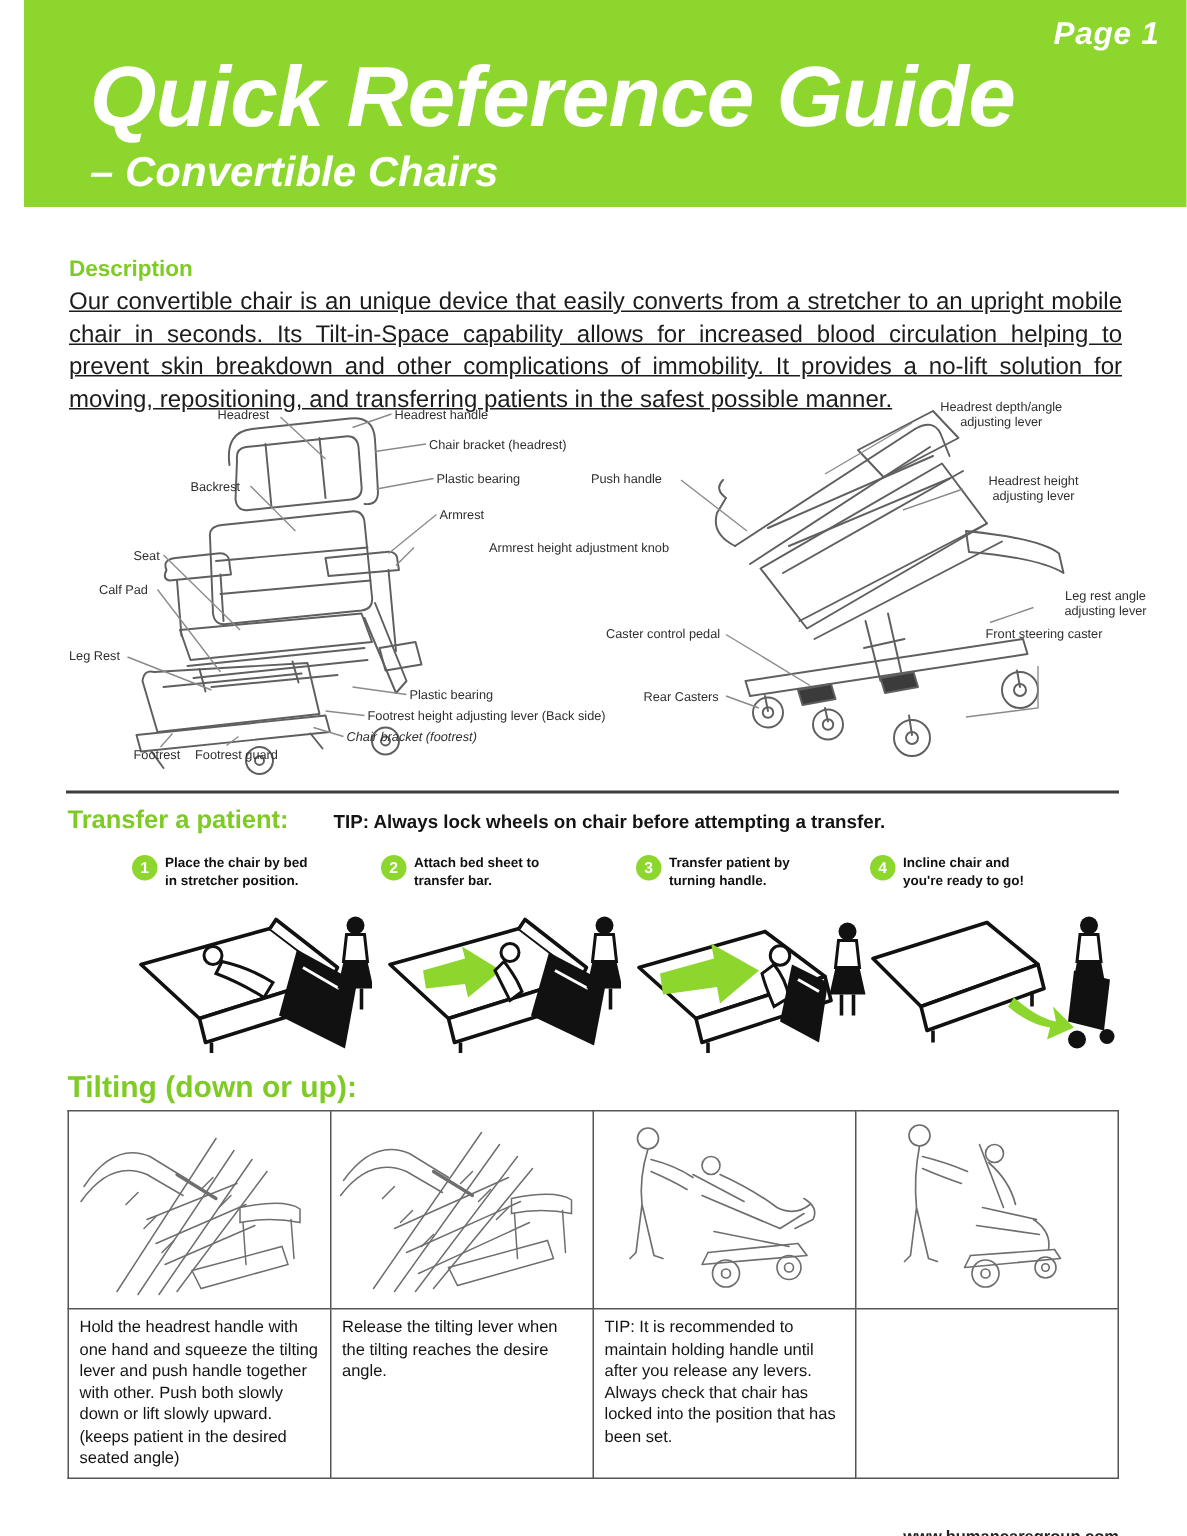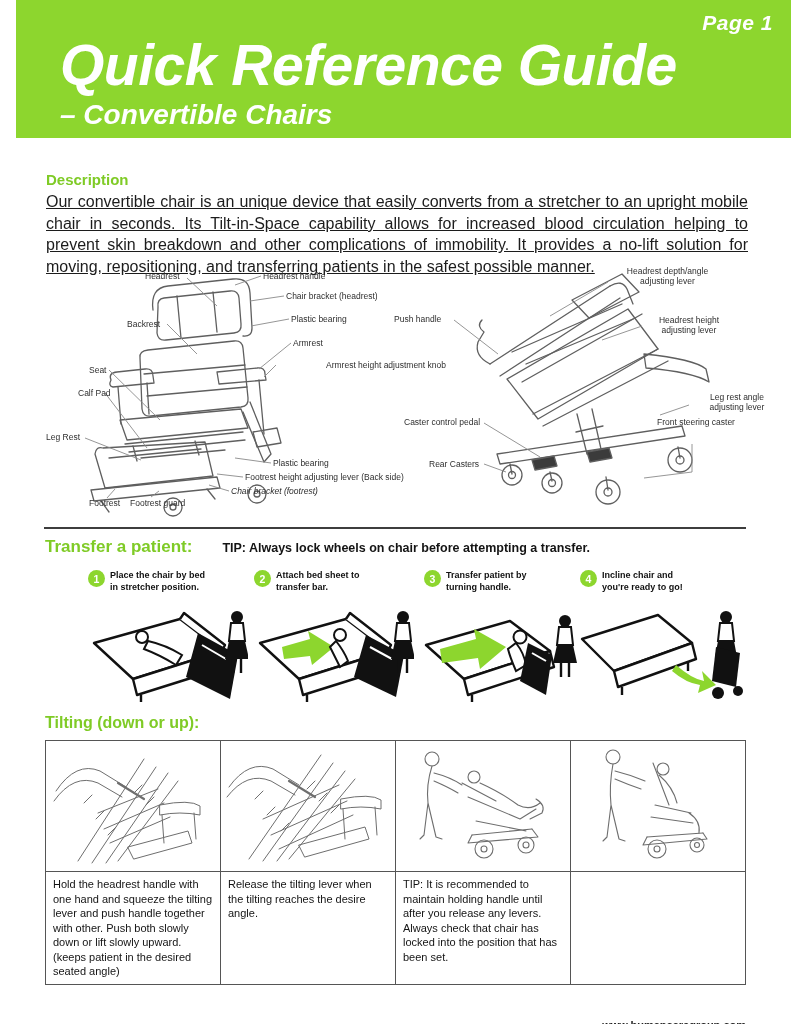--- a/index.html
+++ b/index.html
@@ -38,21 +38,21 @@
   .transfer-title{color:var(--green-head);font-size:17px;font-weight:bold;}
   .transfer-tip{margin-left:30px;font-size:12.5px;font-weight:bold;color:#141414;}
   .step{position:absolute;top:570px;width:164px;}
   .step-head{display:flex;gap:5px;align-items:flex-start;}
   .badge{flex:0 0 auto;width:17px;height:17px;border-radius:50%;background:var(--green);color:#fff;
          font-size:10.5px;font-weight:bold;display:flex;align-items:center;justify-content:center;}
   .step-text{font-size:9px;font-weight:bold;color:#111;line-height:1.3;max-width:100px;}
   .step svg{display:block;margin-top:2px;}
 
   
-  .tilt-head{position:absolute;top:714px;left:45px;color:var(--green-head);font-size:16px;font-weight:bold;}
+  .tilt-head{position:absolute;top:714px;left:45px;color:var(--green-head);font-size:20px;font-weight:bold;}
   .tilt-table{position:absolute;top:740px;left:45px;width:701px;border-collapse:collapse;}
   .tilt-table td{border:1px solid #555;vertical-align:top;}
   .tilt-table .img-row td{height:128px;padding:2px;}
   .tilt-table .txt-row td{height:113px;padding:5px 7px;font-size:11px;line-height:1.32;color:#141414;}
   .tilt-table td{width:175px;}
 
   .footer{position:absolute;top:1019px;left:0;width:746px;text-align:right;font-size:11px;font-weight:bold;color:#222;}
 </style>
 </head>
 <body>
@@ -126,21 +126,21 @@
       </g>
     </svg>
     <span class="dlabel" style="left:100px;top:9px;">Headrest</span>
     <span class="dlabel" style="left:218px;top:9px;">Headrest handle</span>
     <span class="dlabel" style="left:241px;top:29px;">Chair bracket (headrest)</span>
     <span class="dlabel" style="left:246px;top:52px;">Plastic bearing</span>
     <span class="dlabel" style="left:82px;top:57px;">Backrest</span>
     <span class="dlabel" style="left:248px;top:76px;">Armrest</span>
     <span class="dlabel" style="left:233px;top:98px;margin-left:48px;">Armrest height adjustment knob</span>
     <span class="dlabel" style="left:44px;top:103px;">Seat</span>
-    <span class="dlabel" style="left:33px;top:126px;">Calf Pad</span>
+    <span class="dlabel" style="left:21px;top:126px;">Calf Pad</span>
     <span class="dlabel" style="left:1px;top:170px;">Leg Rest</span>
     <span class="dlabel" style="left:228px;top:196px;">Plastic bearing</span>
     <span class="dlabel" style="left:200px;top:210px;">Footrest height adjusting lever (Back side)</span>
     <span class="dlabel" style="left:186px;top:224px;font-style:italic;">Chair bracket (footrest)</span>
     <span class="dlabel" style="left:44px;top:236px;">Footrest</span>
     <span class="dlabel" style="left:85px;top:236px;">Footrest guard</span>
   </div>
 
   <div class="diagram diagram-tilted">
     <svg class="chair-art" width="398" height="252" viewBox="0 0 398 252">

